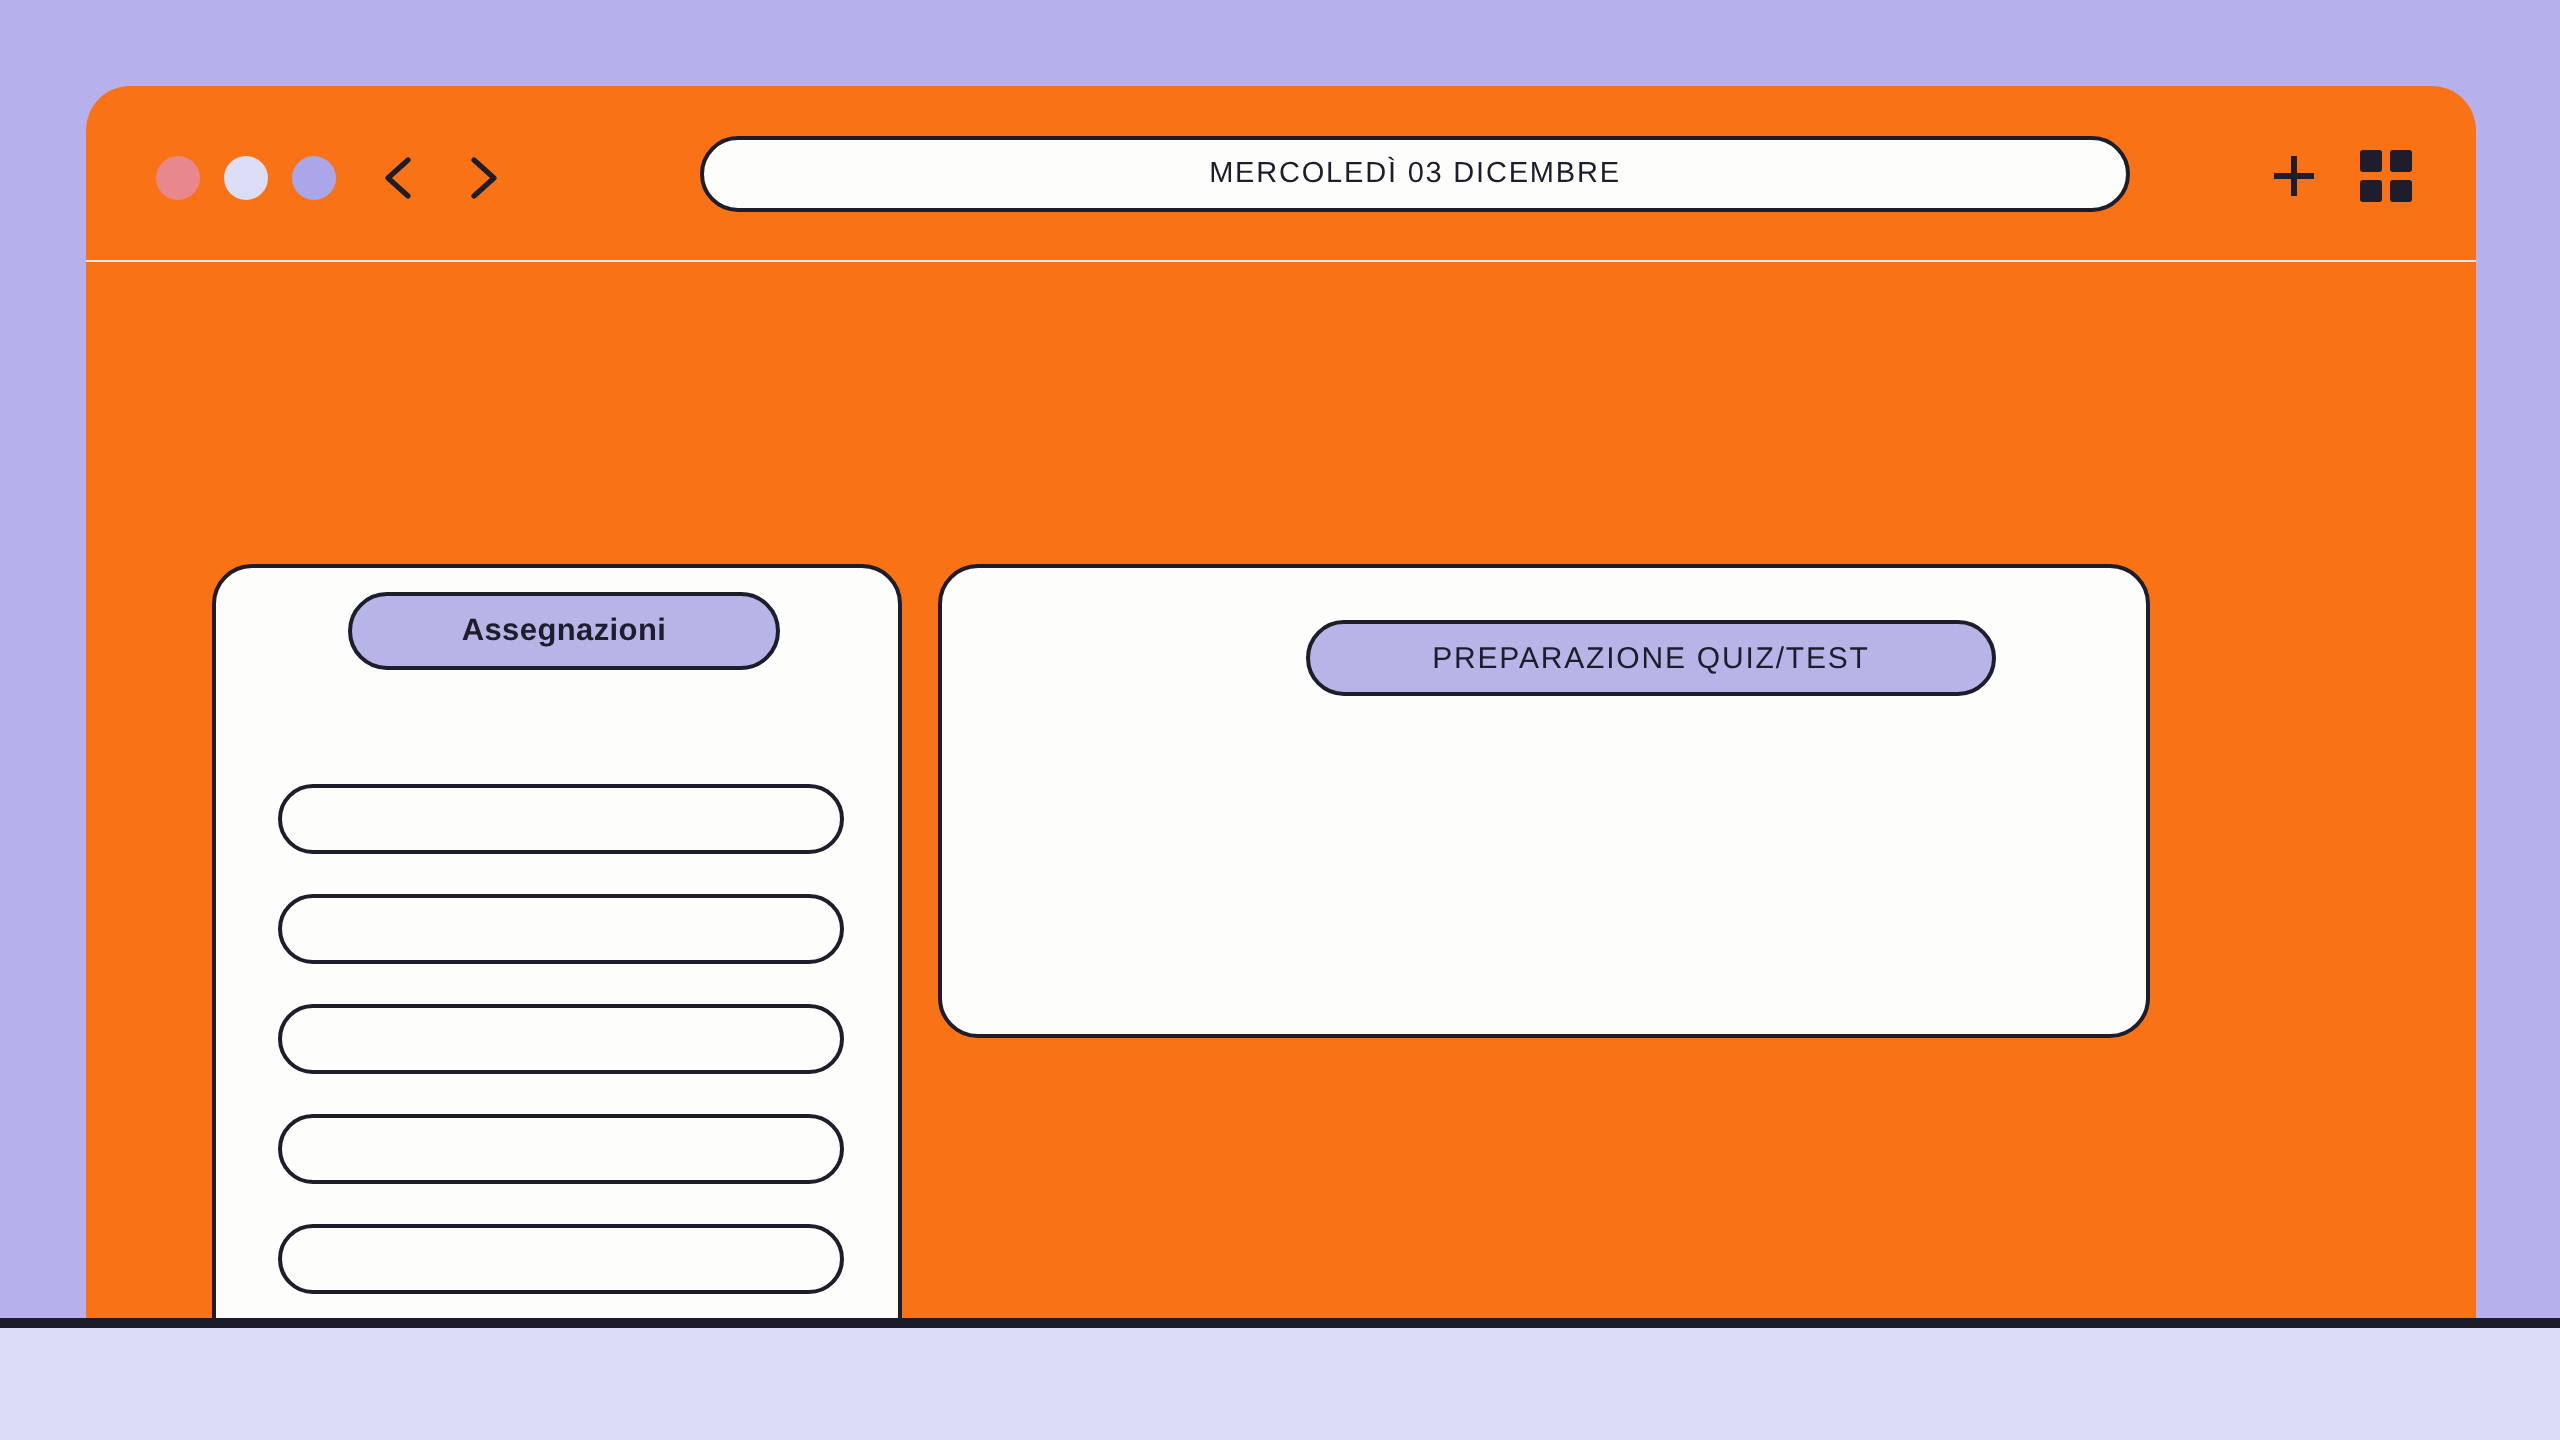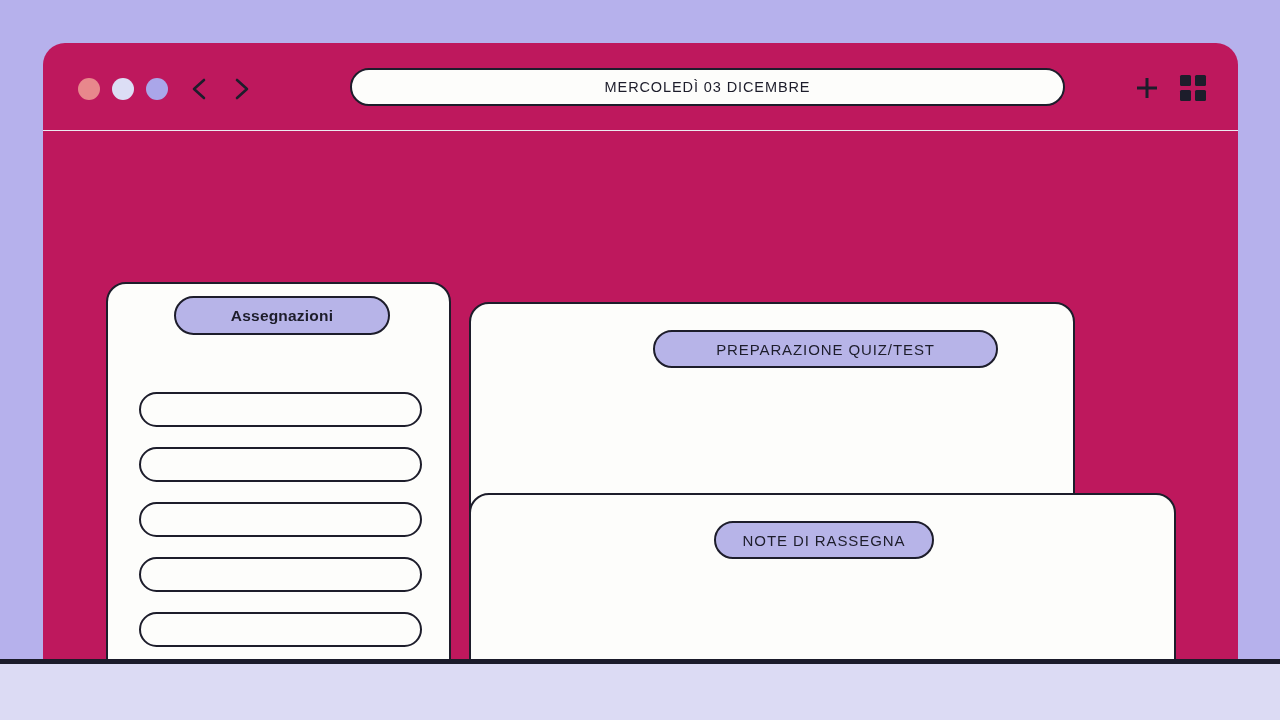--- a/index.html
+++ b/index.html
@@ -35,21 +35,21 @@
     background: #1b1b2a;
   }
 
   
   .window {
     position: absolute;
     left: 43px;
     top: 43px;
     width: 1195px;
     height: 616px;
-    background: #be185d;
+    background: #f97316;
     border-radius: 22px 22px 0 0;
     overflow: hidden;
   }
 
   
   .titlebar {
     position: relative;
     height: 88px;
     width: 100%;
     border-bottom: 1px solid #eceaf0;
@@ -170,21 +170,20 @@
     width: 345px;
     height: 397px;
   }
 
   
   .panel-quiz {
     left: 426px;
     top: 151px;
     width: 606px;
     height: 237px;
-    margin-top: 20px;
   }
 
   .panel-notes {
     left: 426px;
     top: 362px;
     width: 707px;
     height: 186px;
   }
 
   
@@ -322,20 +321,15 @@
         <div class="row-item"></div>
       </div>
     </section>
 
     <section class="panel panel-quiz">
       <div class="heading-pill pill-quiz">
         <span class="pill-text">PREPARAZIONE QUIZ/TEST</span>
       </div>
     </section>
 
-    <section class="panel panel-notes">
-      <div class="heading-pill pill-notes">
-        <span class="pill-text">NOTE DI RASSEGNA</span>
-      </div>
-    </section>
 
   </div>
 </div>
 
 </body></html>

